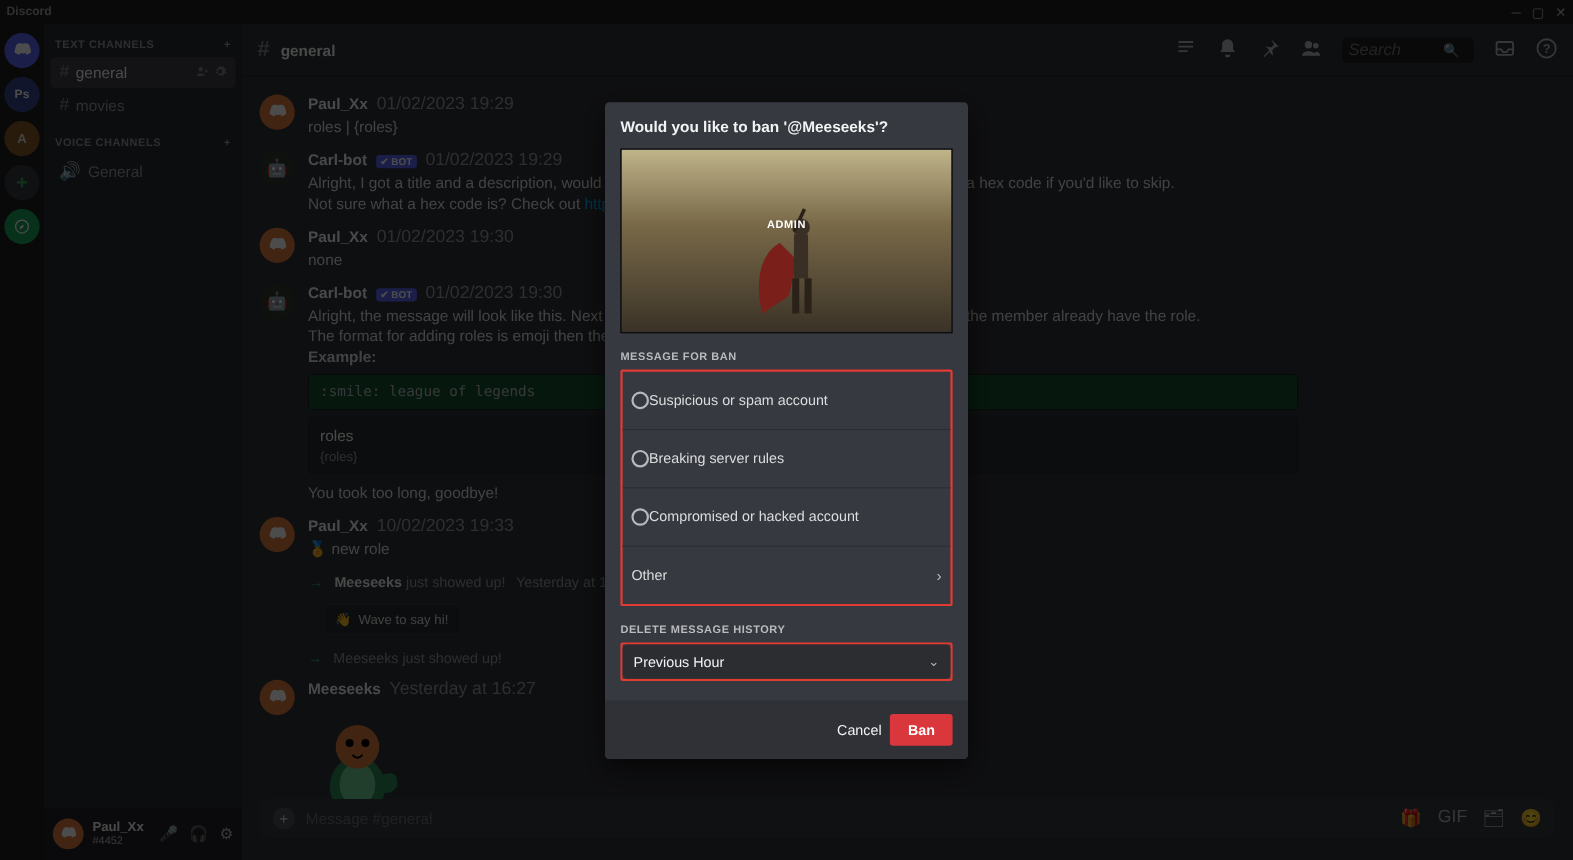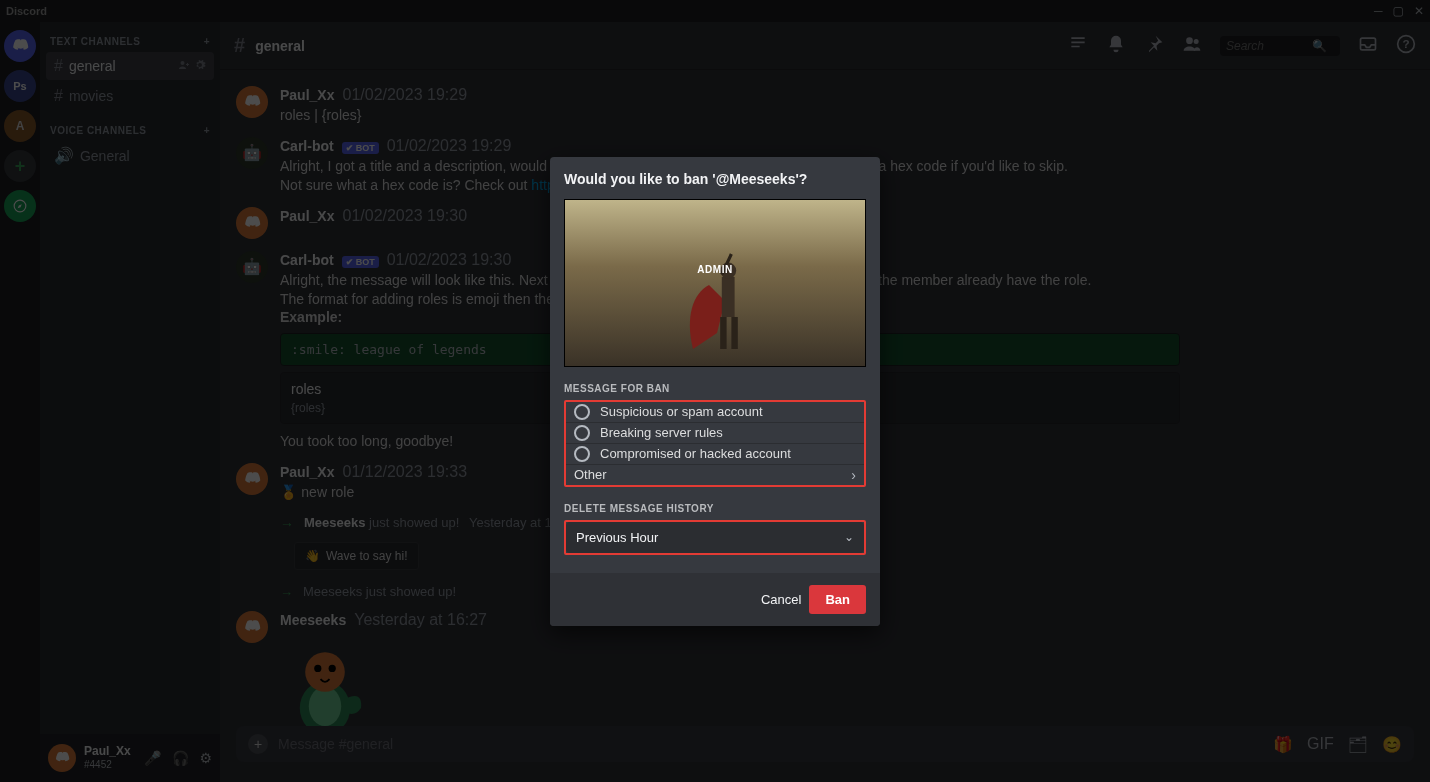--- a/index.html
+++ b/index.html
@@ -102,21 +102,21 @@
     height:48px;border-bottom:1px solid #26272b;
     display:flex;align-items:center;padding:0 14px;color:#f2f3f5;font-weight:600;
     gap:10px;
   }
   .chan-header .hash{color:#80848e;font-size:20px;}
   .chan-header .tools{margin-left:auto;display:flex;align-items:center;gap:18px;color:#b5bac1;}
   .search-box{
     background:#1e1f22;border-radius:4px;padding:3px 6px;display:flex;align-items:center;gap:6px;
     width:120px;color:#949ba4;font-size:12px;
   }
-  .search-box input{background:transparent;border:none;outline:none;color:#dcddde;width:80px;font-size:12px;font-style:italic;}
+  .search-box input{background:transparent;border:none;outline:none;color:#dcddde;width:80px;font-size:15px;font-style:italic;}
   .messages{flex:1;overflow:auto;padding:10px 16px;}
   .msg{display:flex;gap:12px;padding:6px 0;}
   .msg .av{width:32px;height:32px;border-radius:50%;background:#d97b3a;display:flex;align-items:center;justify-content:center;color:#fff;font-size:16px;flex-shrink:0;}
   .msg .av.bot{background:#2f3a2c;}
   .msg .body{flex:1;min-width:0;}
   .msg .hdr{display:flex;align-items:baseline;gap:8px;}
   .msg .name{color:#f2f3f5;font-weight:600;font-size:14px;}
   .msg .bot-tag{background:#5865f2;color:#fff;font-size:9px;padding:1px 4px;border-radius:3px;font-weight:600;}
   .msg .ts{color:#949ba4;font-size:16px;}
   .msg .content{color:#dcddde;font-size:14px;margin-top:2px;line-height:1.35;}
@@ -174,22 +174,22 @@
   }
   .section-label{
     color:#b9bbbe;font-size:10px;font-weight:700;letter-spacing:0.5px;
     margin:16px 0 6px 0;
   }
   .redbox{
     border:2px solid #e33b34;border-radius:2px;
   }
   .reason-list{}
   .reason-item{
-    display:flex;align-items:center;gap:10px;
-    padding:2px 8px;border-bottom:1px solid #2b2d31;
+    display:flex;align-items:center;
+    padding:18px 8px;border-bottom:1px solid #2b2d31;
     cursor:pointer;color:#dcddde;font-size:13px;
   }
   .reason-item:last-child{border-bottom:none;}
   .radio{
     width:16px;height:16px;border:2px solid #b5bac1;border-radius:50%;flex-shrink:0;
   }
   .reason-item .chev{margin-left:auto;color:#b5bac1;font-size:14px;}
   .select-box{
     border:1px solid #1e1f22;background:#2b2d31;border-radius:4px;
     display:flex;align-items:center;padding:8px 10px;color:#f2f3f5;font-size:13px;
@@ -357,20 +357,21 @@
         <div class="av">
             <svg width="18" height="18" viewBox="0 0 24 24" fill="#fff">
               <path d="M20 4c-2-1-4-1-6-1-1 1-1 2-1 2s0-1-1-2c-2 0-4 0-6 1-3 5-3 10-3 10 2 2 4 3 6 3l1-2c-1 0-2-1-2-1 3 2 7 2 10 0 0 0-1 1-2 1l1 2c2 0 4-1 6-3 0 0 0-5-3-10z"></path>
             </svg>
           </div>
         <div class="body">
           <div class="hdr">
             <span class="name">Paul_Xx</span>
             <span class="ts">01/02/2023 19:30</span>
           </div>
+          <div class="content">none</div>
         </div>
       </div>
 
       <div class="msg">
         <div class="av bot">🤖</div>
         <div class="body">
           <div class="hdr">
             <span class="name">Carl-bot</span>
             <span class="bot-tag">✔ BOT</span>
             <span class="ts">01/02/2023 19:30</span>
@@ -391,21 +392,21 @@
 
       <div class="msg">
         <div class="av">
             <svg width="18" height="18" viewBox="0 0 24 24" fill="#fff">
               <path d="M20 4c-2-1-4-1-6-1-1 1-1 2-1 2s0-1-1-2c-2 0-4 0-6 1-3 5-3 10-3 10 2 2 4 3 6 3l1-2c-1 0-2-1-2-1 3 2 7 2 10 0 0 0-1 1-2 1l1 2c2 0 4-1 6-3 0 0 0-5-3-10z"></path>
             </svg>
           </div>
         <div class="body">
           <div class="hdr">
             <span class="name">Paul_Xx</span>
-            <span class="ts">01/12/2023 19:33</span>
+            <span class="ts">10/02/2023 19:33</span>
           </div>
           <div class="content">
             <span>🏅</span>
             <span>new role</span>
           </div>
         </div>
       </div>
 
       <div class="sys-msg" style="padding-left:44px">
         <span class="arrow">→</span>

